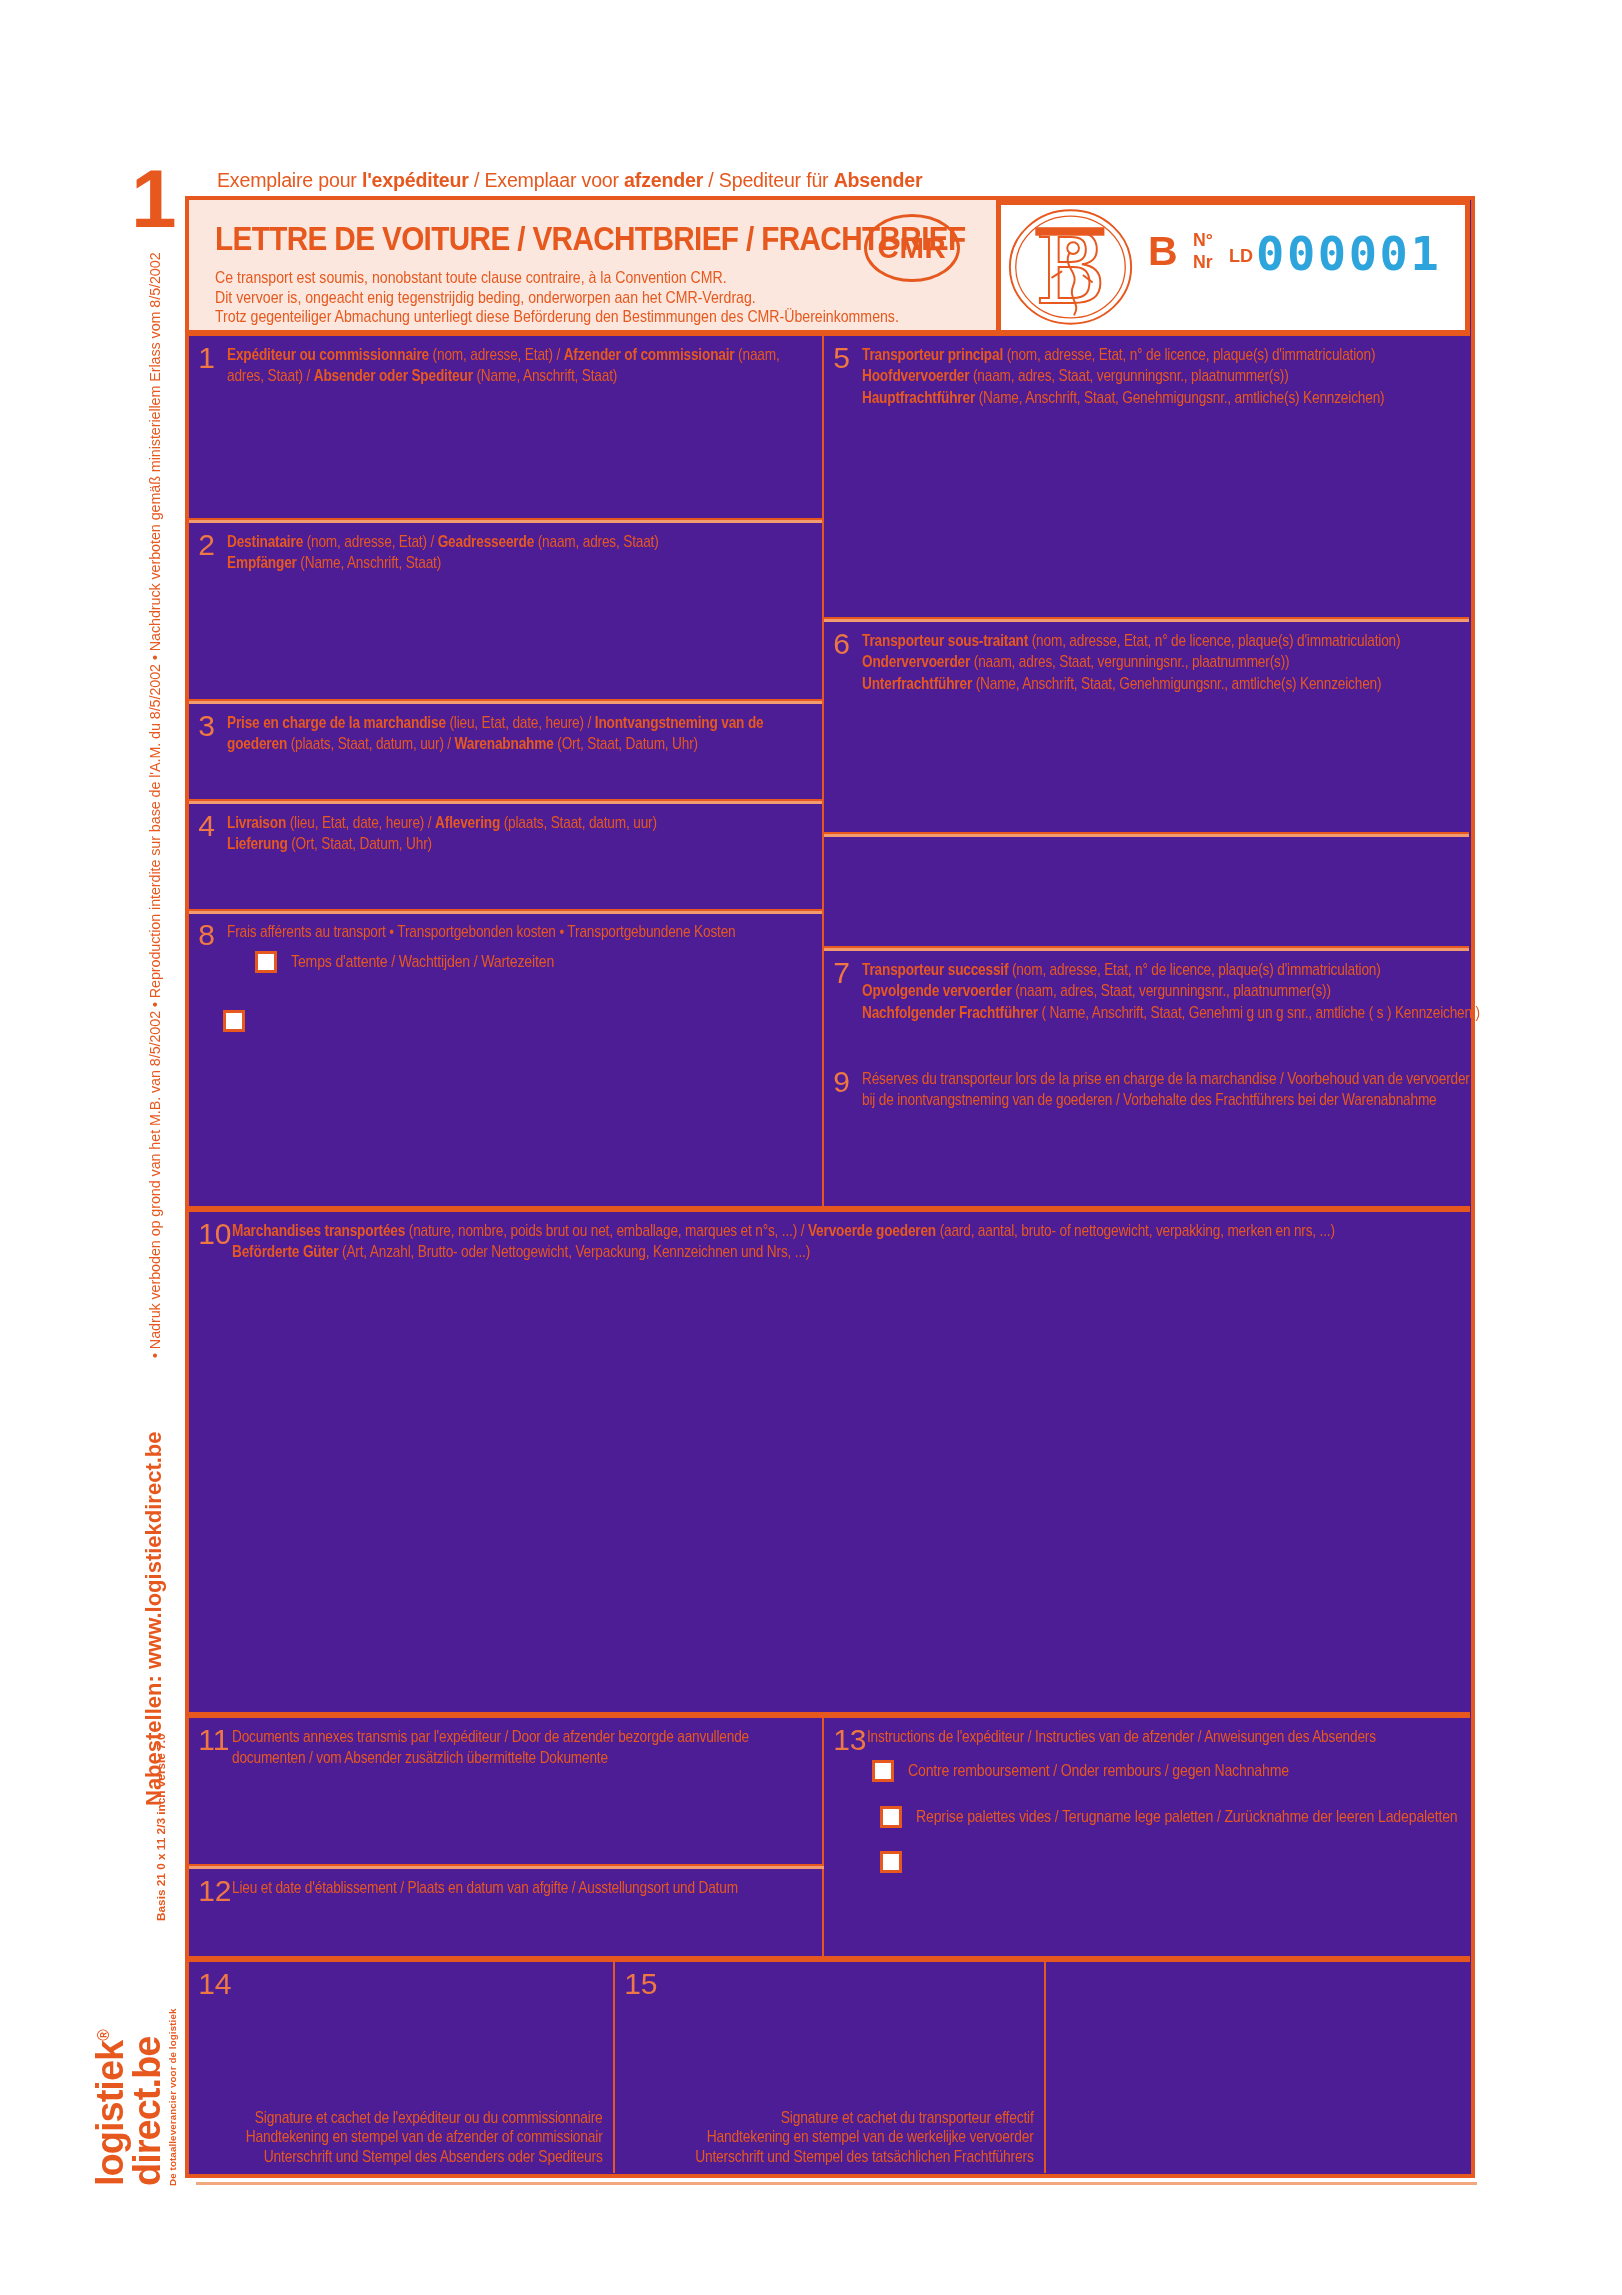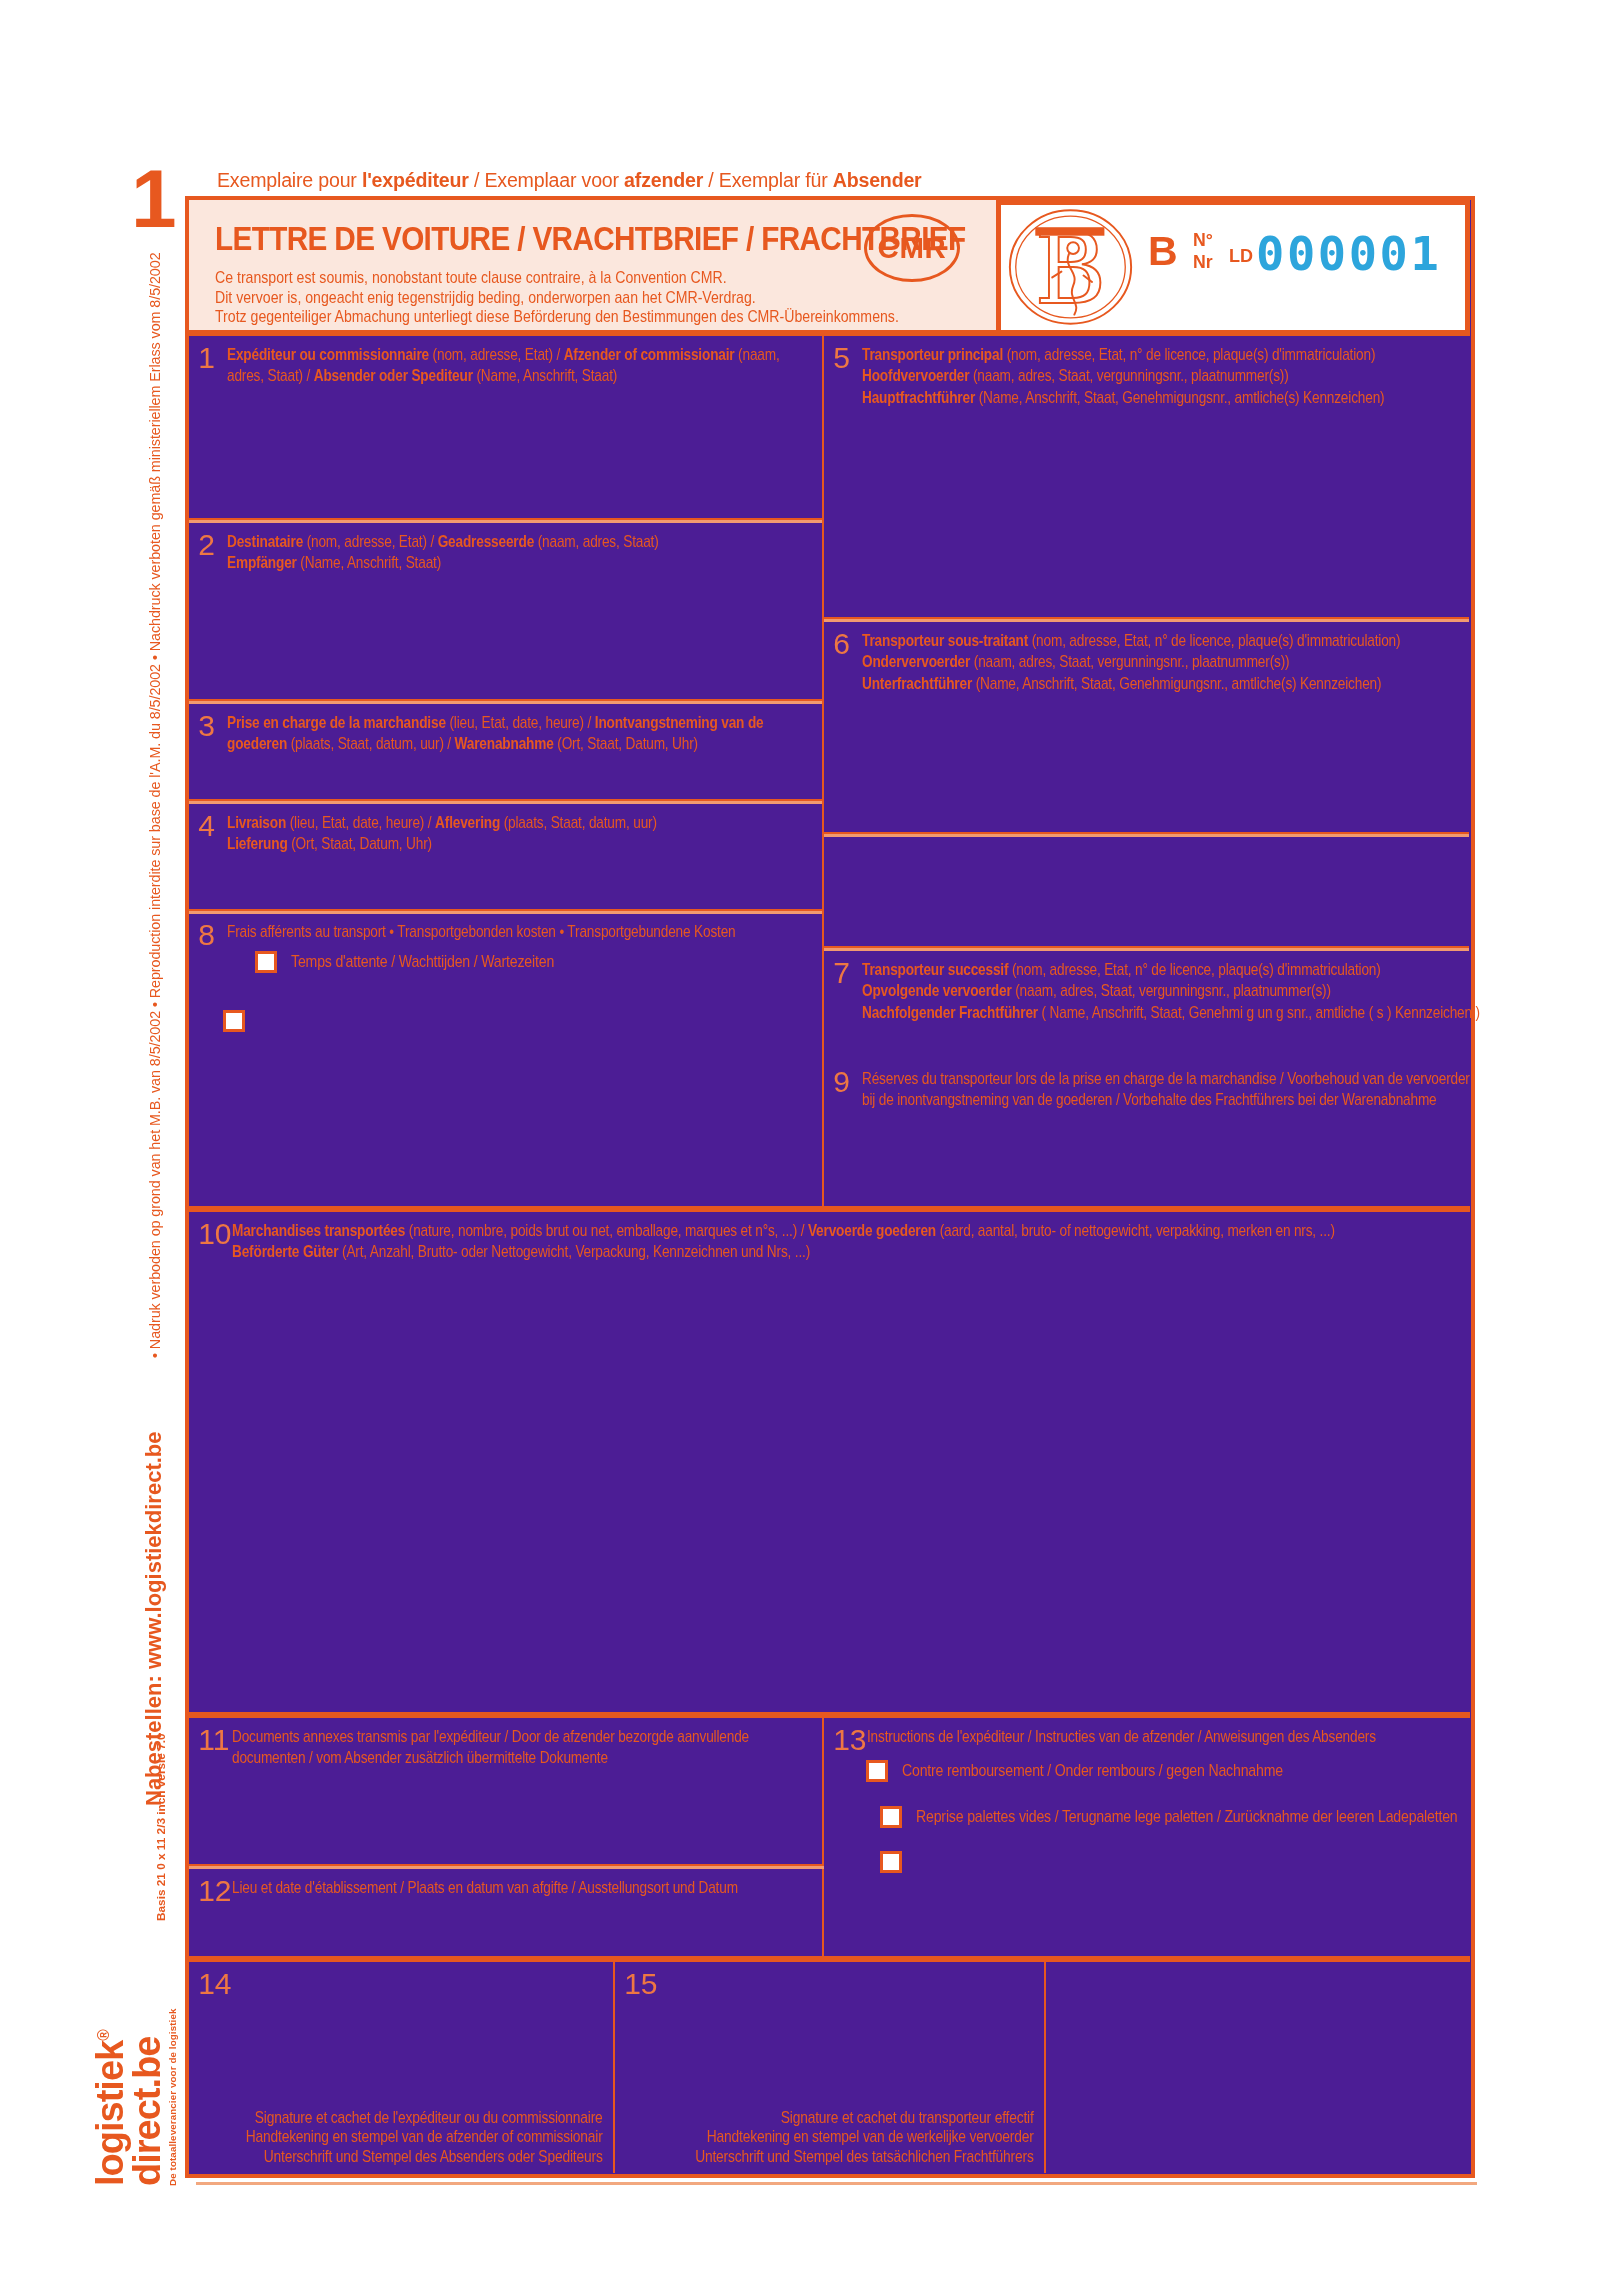--- a/index.html
+++ b/index.html
@@ -49,21 +49,21 @@
   .checkbox{width:22px;height:22px;border:3.9px solid #e7581f;box-sizing:border-box;background:#fff;flex:0 0 auto;}
   .cblabel{font-size:15.7px;letter-spacing:-0.2px;white-space:nowrap;transform:scaleX(.9);transform-origin:0 0;}
   .caption{position:absolute;right:10.5px;bottom:6.5px;text-align:right;font-size:15.7px;line-height:19.6px;letter-spacing:-0.2px;transform:scaleX(.88);transform-origin:100% 100%;white-space:nowrap;}
 </style>
 </head>
 <body>
 
 <div class="page">
 
   <div class="copy-number">1</div>
-  <div class="copy-line"><span>Exemplaire pour </span><span class="b">l'expéditeur</span><span> / Exemplaar voor </span><span class="b">afzender</span><span> / Exemplar für </span><span class="b">Absender</span></div>
+  <div class="copy-line"><span>Exemplaire pour </span><span class="b">l'expéditeur</span><span> / Exemplaar voor </span><span class="b">afzender</span><span> / Spediteur für </span><span class="b">Absender</span></div>
   <div class="vtext v-legal">• Nadruk verboden op grond van het M.B. van 8/5/2002 • Reproduction interdite sur base de l'A.M. du 8/5/2002 • Nachdruck verboten gemäß ministeriellem Erlass vom 8/5/2002</div>
   <div class="vtext v-order">Nabestellen: www.logistiekdirect.be</div>
   <div class="vtext v-basis">Basis 21 0 x 11 2/3 inch versie 7.0</div>
   <div class="vlogo">
     <div class="logo-line"><span>logistiek</span><span class="logo-reg">®</span></div>
     <div class="logo-line">direct.be</div>
     <div class="logo-tag">De totaalleverancier voor de logistiek</div>
   </div>
   <div class="shadow-bottom"></div>
 
@@ -168,21 +168,21 @@
       <span class="fnum">11</span>
       <div class="flabel" style="left:43px;"><span>Documents annexes transmis par l'expéditeur / Door de afzender bezorgde aanvullende</span><br><span>documenten / vom Absender zusätzlich übermittelte Dokumente</span></div>
     </div>
     <div class="box" style="left:0;top:1669px;width:633px;height:87px;padding-left:16px;">
       <span class="fnum">12</span>
       <div class="flabel" style="left:43px;"><span>Lieu et date d'établissement / Plaats en datum van afgifte / Ausstellungsort und Datum</span></div>
     </div>
     <div class="box" style="left:635px;top:1518px;width:645px;height:238px;">
       <span class="fnum">13</span>
       <div class="flabel" style="left:43px;"><span>Instructions de l'expéditeur / Instructies van de afzender / Anweisungen des Absenders</span></div>
-      <div class="cbrow" style="left:42px;top:42px;">
+      <div class="cbrow" style="left:48px;top:42px;">
         <span class="checkbox"></span>
         <span class="cblabel">Contre remboursement / Onder rembours / gegen Nachnahme</span>
       </div>
       <div class="cbrow" style="left:56px;top:88px;">
         <span class="checkbox"></span>
         <span class="cblabel">Reprise palettes vides / Terugname lege paletten / Zurücknahme der leeren Ladepaletten</span>
       </div>
       <div class="cbrow" style="left:56px;top:133px;">
         <span class="checkbox"></span>
         <span class="cblabel"></span>

